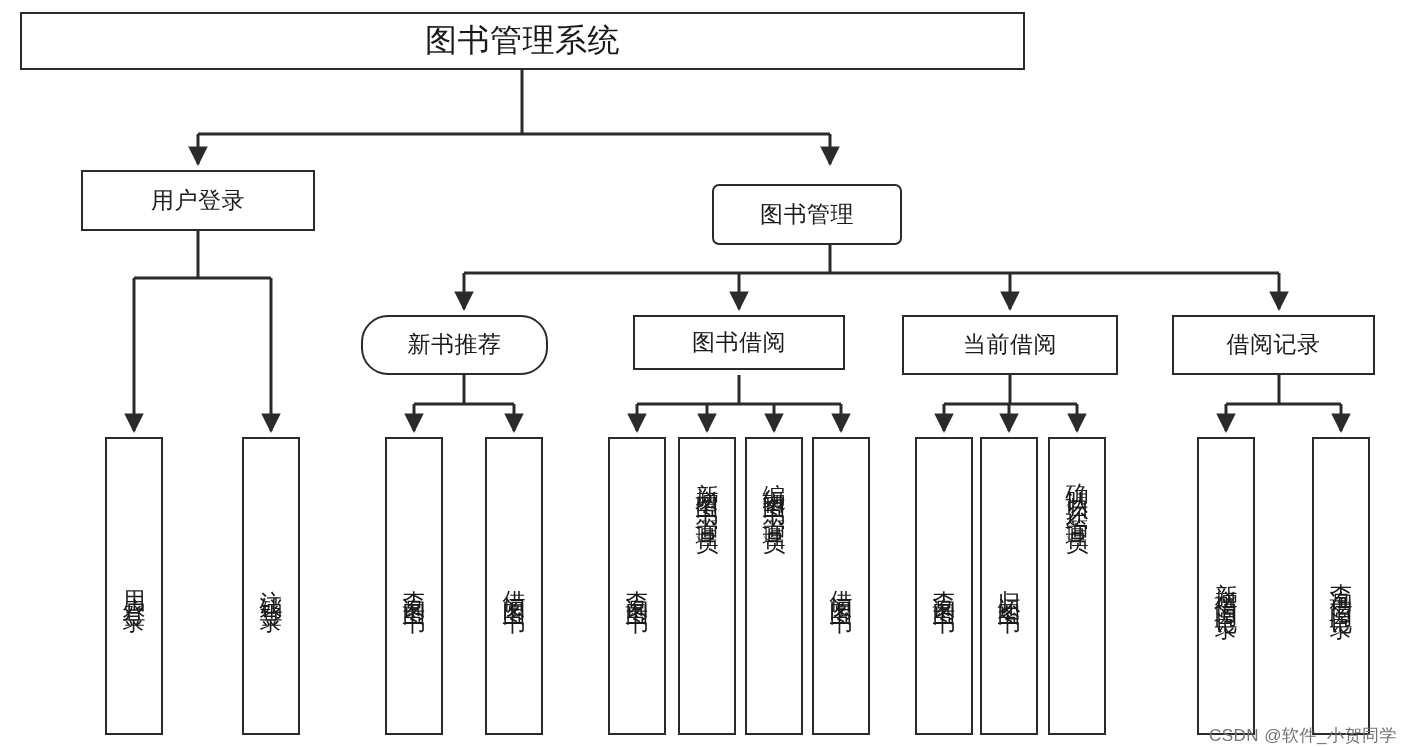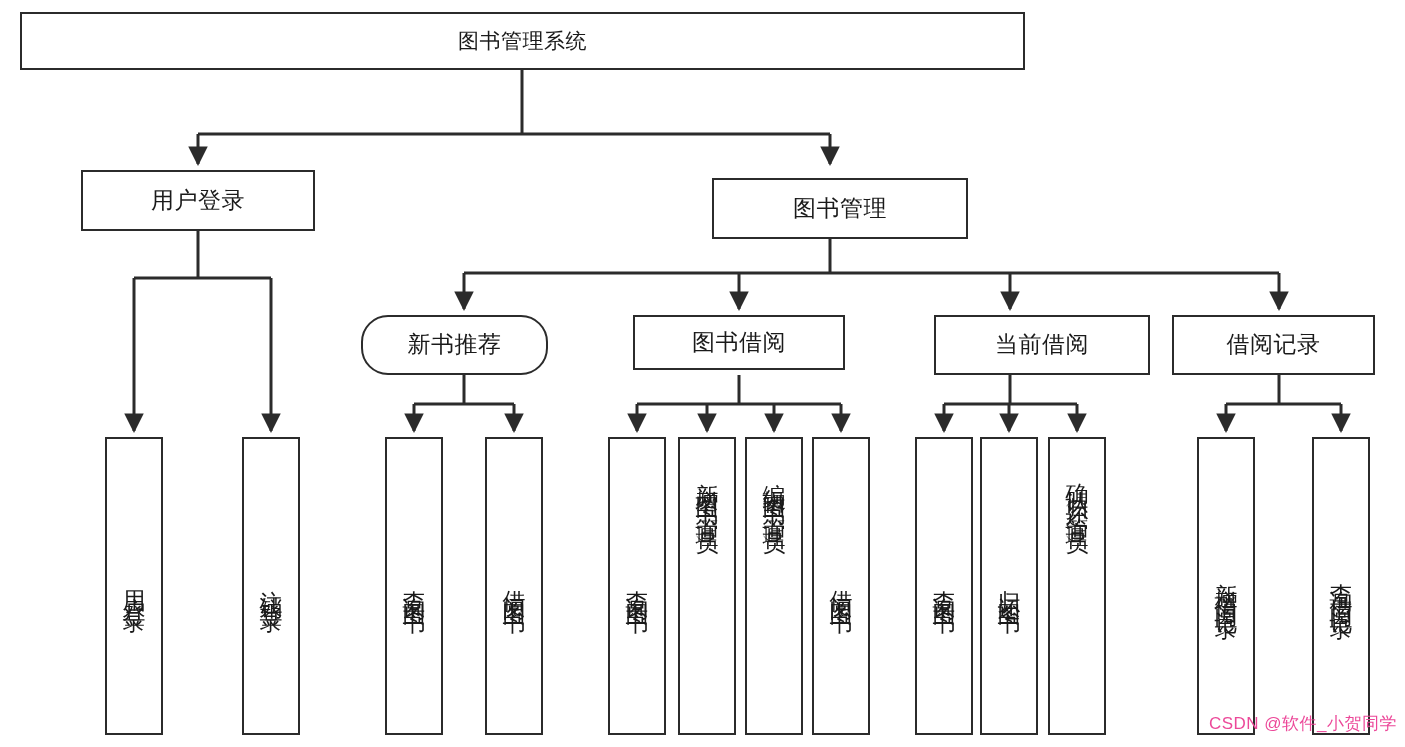--- a/index.html
+++ b/index.html
@@ -39,44 +39,44 @@
     display: block;
     line-height: 1.18;
     white-space: nowrap;
     letter-spacing: 0.5px;
   }
   
   .node.horiz .label {
     font-size: 23px;
   }
   .node.root .label {
-    font-size: 21px;
+    font-size: 32px;
   }
   
   .node.vert {
     align-items: flex-start;
     padding-top: 26px;
   }
   .node.vert .label {
     font-size: 23px;
     writing-mode: vertical-rl;
     text-orientation: upright;
     letter-spacing: 7px;
     line-height: 1;
   }
   .node.vert.mid {
     align-items: center;
     padding-top: 0;
   }
   #watermark {
     position: absolute;
     right: 8px;
-    bottom: 12px;
+    bottom: 0;
     font-size: 17px;
-    color: #ec4899;
+    color: #737373;
     letter-spacing: 0.5px;
     white-space: nowrap;
     pointer-events: none;
   }
 </style>
 </head>
 <body>
 
 <div id="canvas">
 
@@ -133,31 +133,31 @@
     </g>
   </svg>
 
   <div class="node horiz root" style="left:20px;top:12px;width:1005px;height:58px;">
     <span class="label">图书管理系统</span>
   </div>
 
   <div class="node horiz" style="left:81px;top:170px;width:234px;height:61px;">
     <span class="label">用户登录</span>
   </div>
-  <div class="node horiz" style="left:712px;top:178px;width:256px;height:61px;">
+  <div class="node horiz" style="left:712px;top:184px;width:190px;height:61px;border-radius:7px;">
     <span class="label">图书管理</span>
   </div>
 
   <div class="node horiz" style="left:361px;top:315px;width:187px;height:60px;border-radius:27px;">
     <span class="label">新书推荐</span>
   </div>
   <div class="node horiz" style="left:633px;top:315px;width:212px;height:55px;">
     <span class="label">图书借阅</span>
   </div>
-  <div class="node horiz" style="left:934px;top:315px;width:216px;height:60px;">
+  <div class="node horiz" style="left:902px;top:315px;width:216px;height:60px;">
     <span class="label">当前借阅</span>
   </div>
   <div class="node horiz" style="left:1172px;top:315px;width:203px;height:60px;">
     <span class="label">借阅记录</span>
   </div>
 
   <div class="node vert mid" style="left:105px;top:437px;width:58px;height:298px;">
     <span class="label">用户登录</span>
   </div>
   <div class="node vert mid" style="left:242px;top:437px;width:58px;height:298px;">

